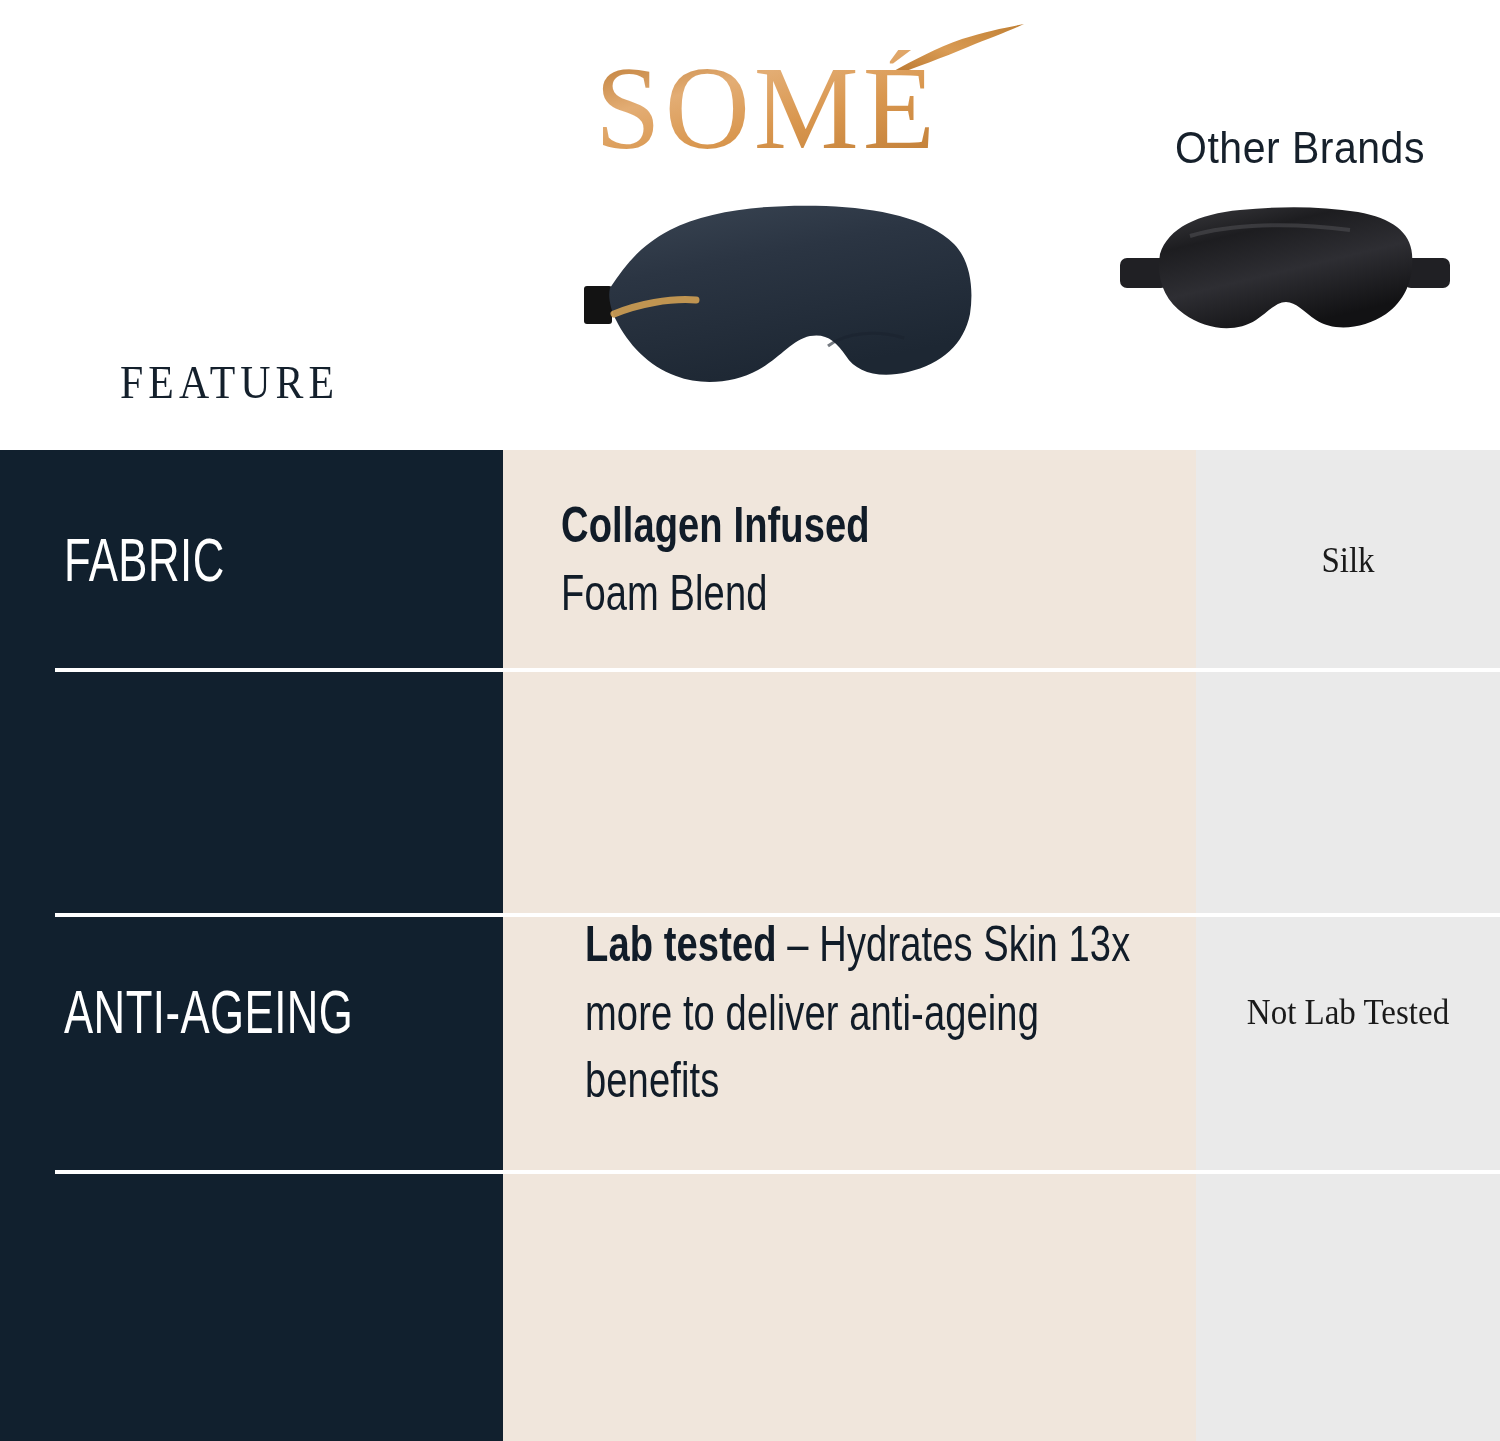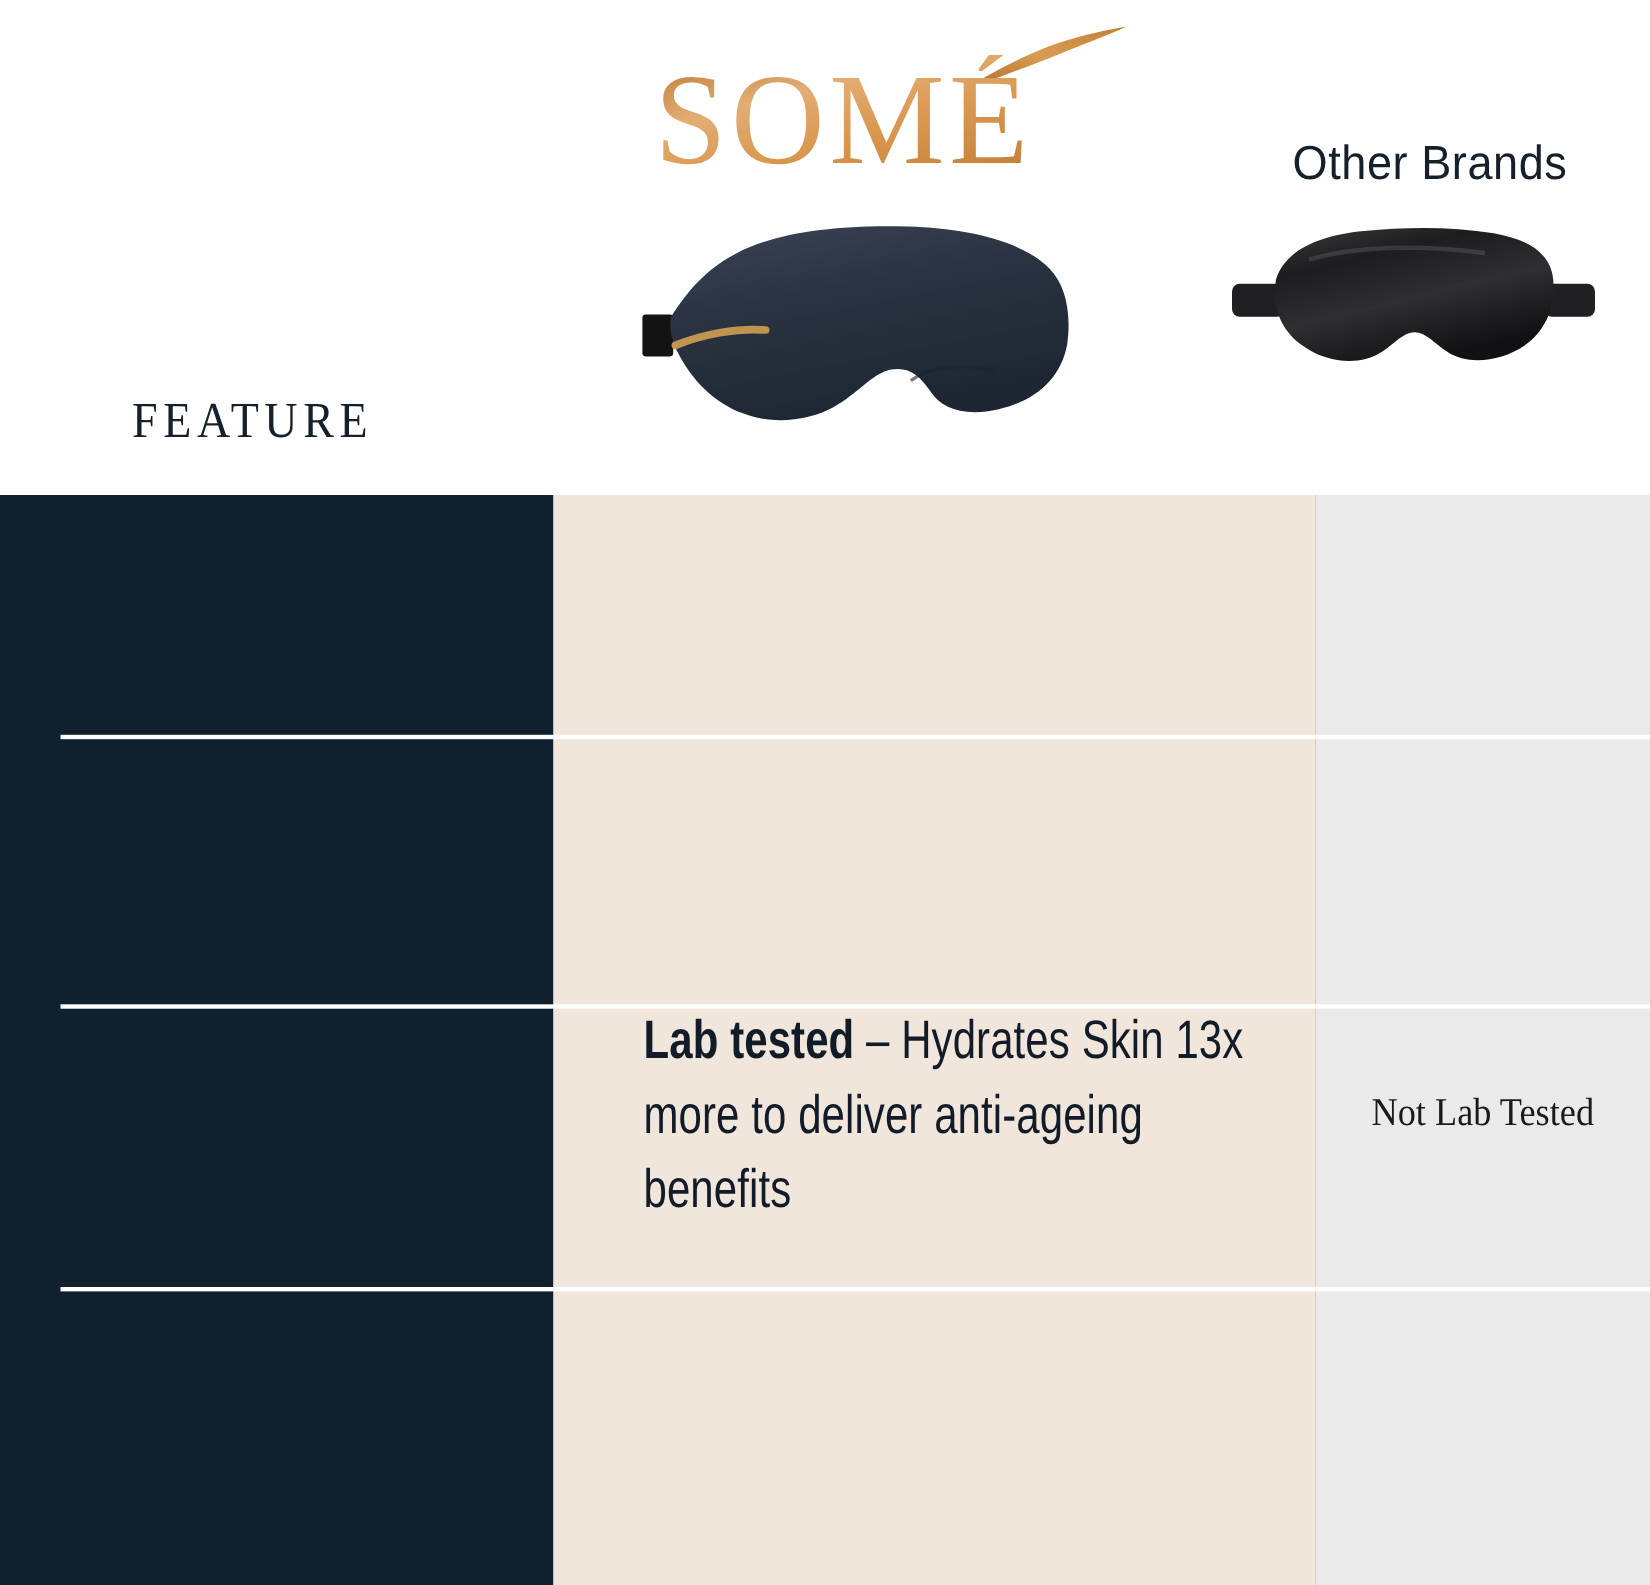--- a/index.html
+++ b/index.html
@@ -2,21 +2,21 @@
 <html><head>
 <meta charset="utf-8">
 <style>
   * { margin:0; padding:0; box-sizing:border-box; }
   html, body {
     width:1500px; height:1441px;
     background:#ffffff;
     font-family:"Liberation Sans", sans-serif;
     overflow:hidden;
   }
-  .page { position:relative; width:1500px; height:1441px; background:#3b82f6; }
+  .page { position:relative; width:1500px; height:1441px; background:#ef4444; }
 
   
   .header { position:absolute; left:0; top:0; width:1500px; height:450px; background:#fff; }
 
   .brand-logo {
     position:absolute; left:595px; top:22px; width:430px; height:150px;
   }
   .brand-wordmark {
     position:absolute; left:0; top:28px; width:400px;
     font-family:"Liberation Serif", serif;
@@ -190,22 +190,39 @@
 
     <div class="feature-label">FEATURE</div>
   </div>
 
   <div class="table">
 
     <div class="col col-feature"></div>
     <div class="col col-some"></div>
     <div class="col col-other"></div>
 
+    <div class="row r0">
+      <div class="cell cell-feature" style="top:0;height:220px;">
+        <div class="feature-text">FABRIC</div>
+      </div>
+      <div class="cell cell-some" style="top:0;height:220px;">
+        <div class="some-text">
+          <span class="bold">Collagen Infused</span><br>
+          <span>Foam Blend</span>
+        </div>
+      </div>
+      <div class="cell cell-other" style="top:0;height:220px;">
+        <div class="other-text">Silk</div>
+      </div>
+    </div>
 
     <div class="row r1">
+      <div class="cell cell-feature" style="top:220px;height:245px;">
+        <div class="feature-text">ANTI-AGEING</div>
+      </div>
       <div class="cell cell-some" style="top:220px;height:245px;margin-left:24px;">
         <div class="some-text"><span class="bold">Lab tested</span><span> – Hydrates Skin 13x more to deliver anti-ageing benefits</span></div>
       </div>
       <div class="cell cell-other" style="top:220px;height:245px;align-items:center;">
         <div class="other-text">Not Lab Tested</div>
       </div>
     </div>
 
     <div class="row r2">
       <div class="cell cell-feature" style="top:465px;height:257px;">

